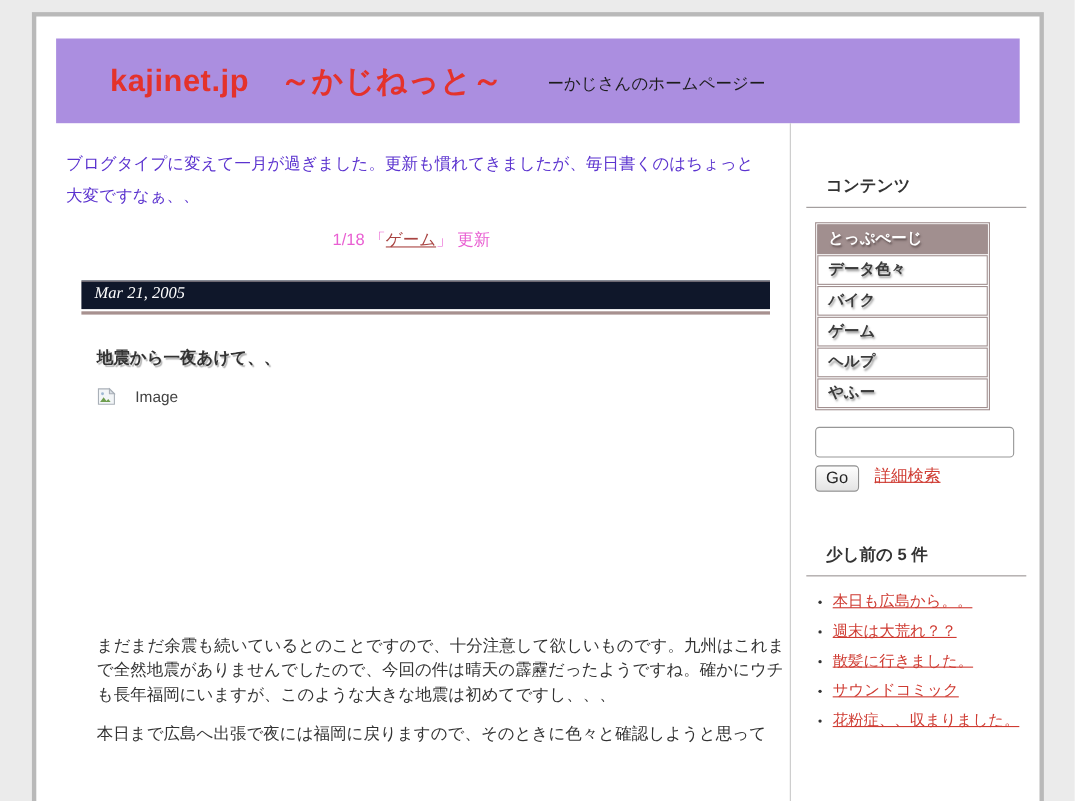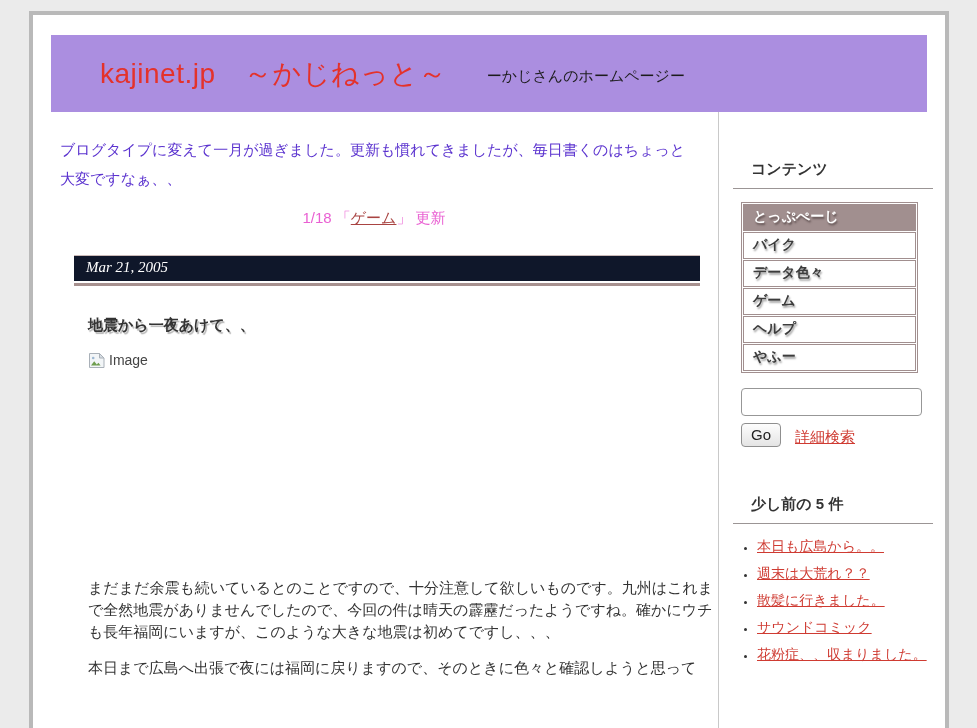--- a/index.html
+++ b/index.html
@@ -17,21 +17,21 @@
   }
   
   .header-banner{
     margin:20px 18px 0 18px;
     height:77px;
     background:#ab8ee0;
     display:flex; align-items:center;
   }
   .site-title{
     margin-left:49px;
-    font-size:28px; font-weight:normal;
+    font-size:28px; font-weight:bold;
     color:#e4322b;
     letter-spacing:.5px;
   }
   .site-subtitle{
     margin-left:40px; padding-top:6px;
     font-size:15px; color:#1c1c1c;
   }
   
   .columns{display:flex; flex:1; align-items:stretch;}
   .main-col{width:685px; box-sizing:border-box; padding:0 0 0 27px;}
@@ -80,35 +80,35 @@
     width:628px;
     font-size:15px; line-height:22px; color:#333;
   }
   .post-body p{margin:14px 0 0 0;}
   .post-image{
     float:left;
     width:302px; height:192px;
     margin-top:14px;
   }
   .broken-image{
-    display:flex; align-items:center; gap:3px;
+    display:flex; align-items:center; gap:17px;
     color:#444; font-size:14px;
   }
   .para-clear{clear:both; padding-top:36px;}
   
   .side-section-heading{
     margin:48px 0 0 0;
     padding:0 0 9px 18px;
     font-size:15px; font-weight:bold; color:#333;
     border-bottom:1px solid #9b9595;
   }
   .side-section-heading.tight{margin-top:27px;}
   .menu-table{
     margin:13px 0 0 8px;
-    width:177px;
+    width:159px;
     background:#fff;
     border:1px solid #a18f8f;
     border-collapse:separate; border-spacing:1px;
   }
   .menu-table td{
     border:1px solid #a18f8f;
     padding:3px 9px 4px;
     font-size:14px; font-weight:bold; color:#3c3c3c;
     text-shadow:1px 2px 2px #9a9a9a;
     cursor:pointer;
@@ -118,21 +118,21 @@
     color:#fff;
     text-shadow:1px 2px 2px #5e4f4f;
   }
   .search-input{
     margin:15px 0 0 8px;
     width:181px; height:28px;
     border:1px solid #979797; border-radius:4px;
     box-sizing:border-box;
     font-size:14px; padding:0 6px;
   }
-  .search-row{margin:7px 0 0 8px; display:flex; align-items:flex-end;}
+  .search-row{margin:7px 0 0 8px; display:flex; align-items:flex-start;}
   .go-button{
     font-family:inherit;
     font-size:15px; color:#222;
     background:linear-gradient(#fdfdfd,#e4e4e4);
     border:1px solid #8f8f8f; border-radius:4px;
     padding:2px 9px 3px;
     cursor:pointer;
   }
   .adv-link{
     margin-left:14px;
@@ -202,24 +202,24 @@
     <div class="side-col">
 
       <div class="side-section-heading">コンテンツ</div>
 
       <table class="menu-table">
         <tbody>
           <tr class="active">
             <td>とっぷぺーじ</td>
           </tr>
           <tr>
+            <td>データ色々</td>
+          </tr>
+          <tr>
             <td>バイク</td>
-          </tr>
-          <tr>
-            <td>データ色々</td>
           </tr>
           <tr>
             <td>ゲーム</td>
           </tr>
           <tr>
             <td>ヘルプ</td>
           </tr>
           <tr>
             <td>やふー</td>
           </tr>

